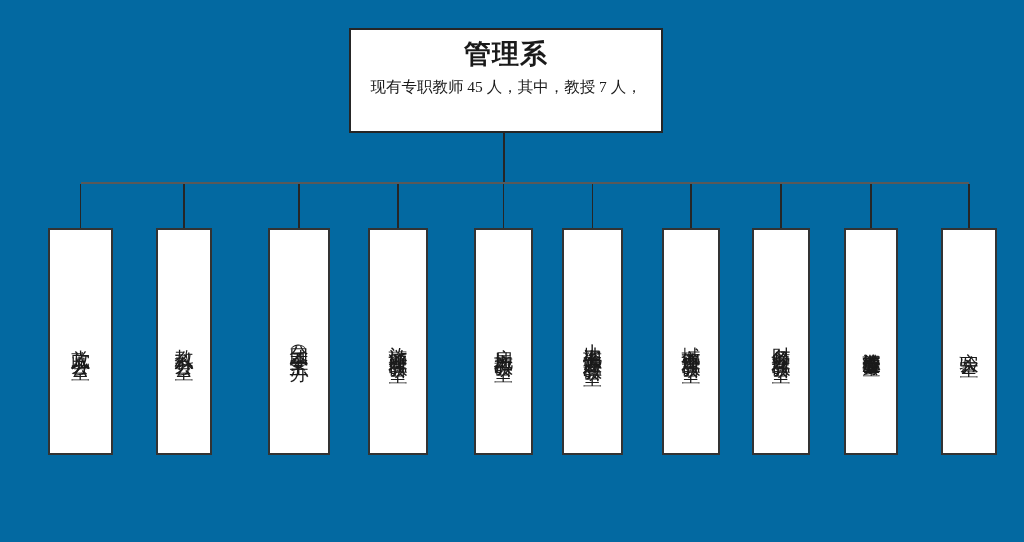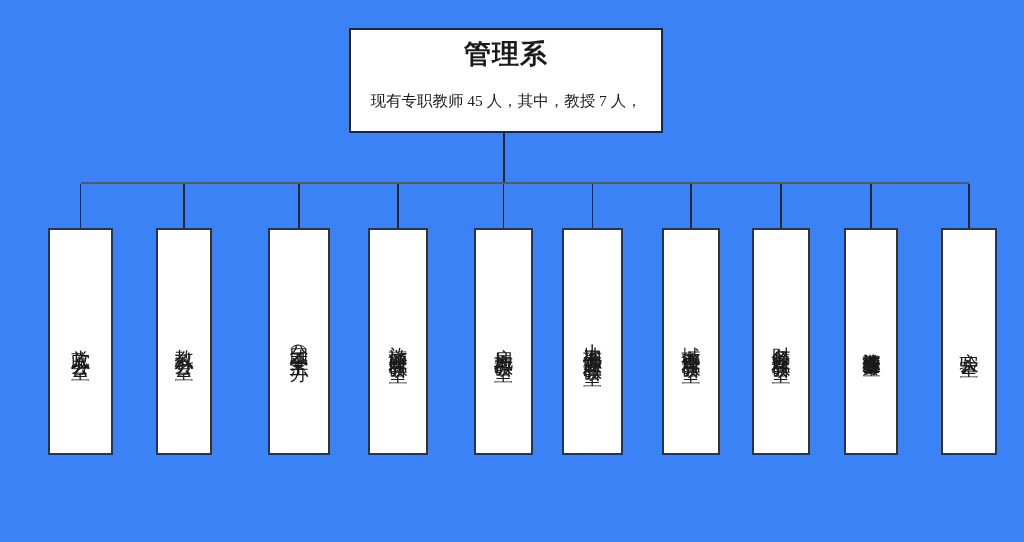--- a/index.html
+++ b/index.html
@@ -1,20 +1,20 @@
 <!DOCTYPE html>
 <html><head>
 <meta charset="utf-8">
 <style>
   html, body { margin: 0; padding: 0; background: #ffffff; }
   #canvas {
     position: relative;
     width: 1024px;
     height: 542px;
-    background: #3b82f6;
+    background: #0369a1;
     overflow: hidden;
     font-family: "Liberation Serif", serif;
     color: #1a1a1a;
   }
   .root-box {
     position: absolute;
     left: 349px; top: 28px;
     width: 310px; height: 101px;
     border: 2px solid #262626;
     background: #ffffff;
@@ -23,21 +23,21 @@
   .root-title {
     font-family: "Liberation Sans", sans-serif;
     font-weight: bold;
     font-size: 27px;
     margin-top: 6px;
     letter-spacing: 1px;
   }
   .root-sub {
     font-size: 15.5px;
     line-height: 25px;
-    margin-top: 16px;
+    margin-top: 2px;
     white-space: nowrap;
   }
   .root-sub + .root-sub { margin-top: 0; }
   .line  { position: absolute; }
   .org-box {
     position: absolute;
     top: 228px;
     height: 227px;
     box-sizing: border-box;
     border: 2px solid #333333;

